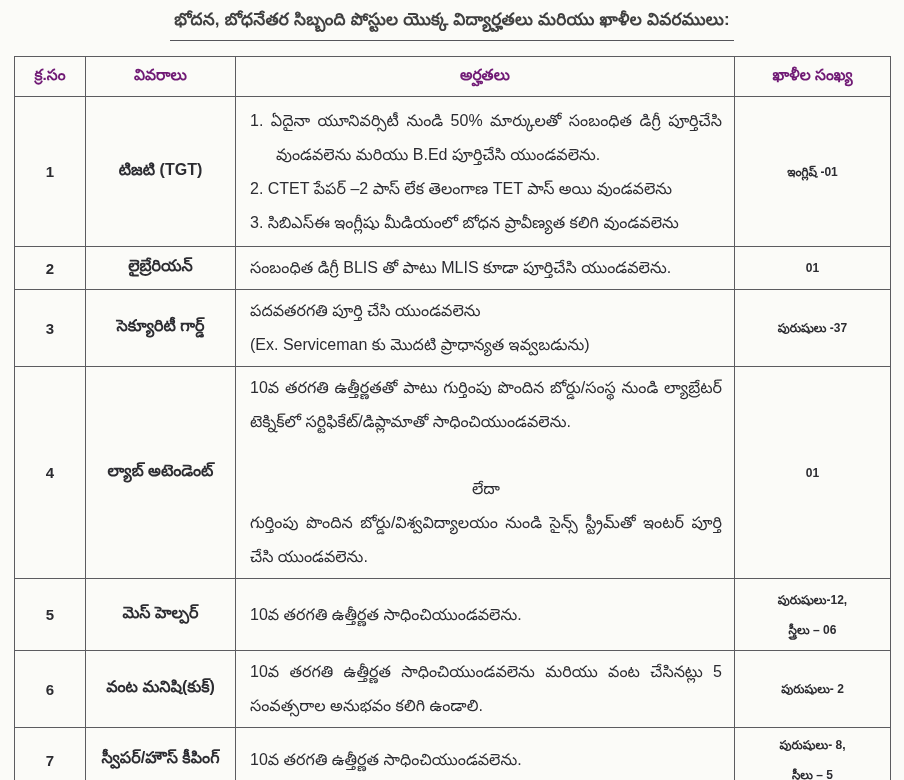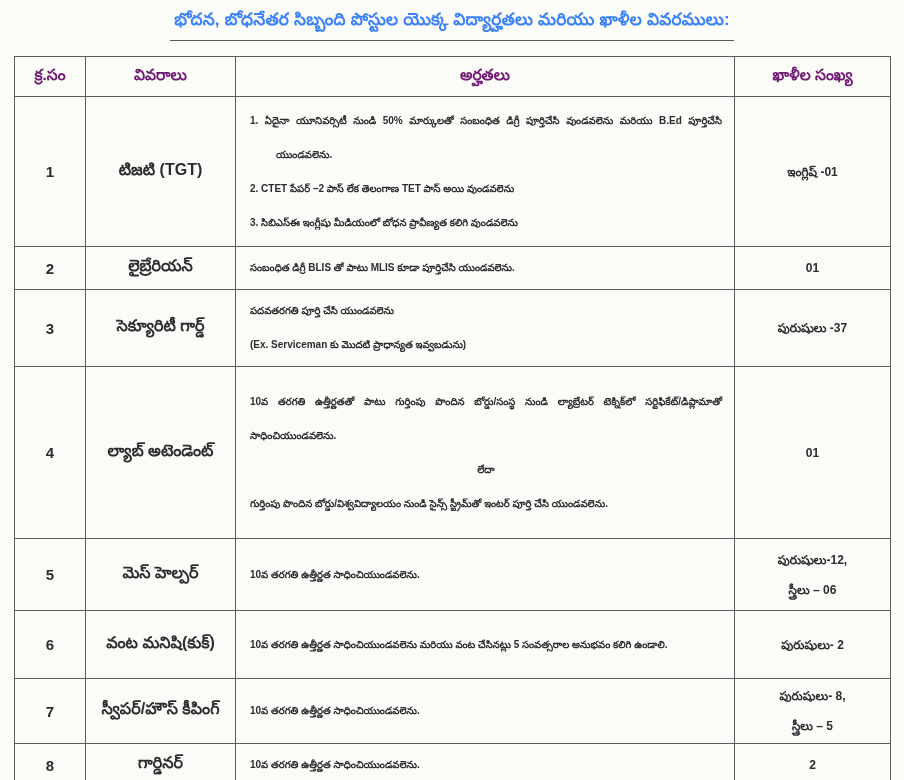--- a/index.html
+++ b/index.html
@@ -16,21 +16,21 @@
   .doc-title {
     position: absolute; top: 10px; left: 0; width: 100%;
     text-align: center;
   }
   .doc-title span {
     display: inline-block;
     font-size: 17px; font-weight: 700;
     letter-spacing: 0.2px;
     padding: 0 4px 7px 4px;
     border-bottom: 1.6px solid #55555a;
-    color: #3b82f6;
+    color: #404040;
   }
 
   table.posts {
     position: absolute; left: 14px; top: 56px;
     width: 876px;
     border-collapse: collapse;
     table-layout: fixed;
   }
   .posts th, .posts td {
     border: 1.4px solid #5c5c60;
@@ -38,27 +38,27 @@
     vertical-align: middle;
   }
   .posts th {
     height: 40px;
     font-size: 15.5px; font-weight: 700;
     text-align: center;
     color: #701a75;
   }
   td.sno  { text-align: center; font-weight: 700; font-size: 15px; }
   td.post { text-align: center; font-weight: 600; font-size: 16px; padding: 2px 4px; }
-  td.qual { font-size: 10px; font-weight: 700; padding: 4px 12px 4px 14px; }
+  td.qual { font-size: 16px; font-weight: 400; padding: 4px 12px 4px 14px; }
   td.vac  { text-align: center; font-weight: 600; font-size: 12px; line-height: 30px; }
 
   .qline { line-height: 34px; }
   .qline.j { text-align: justify; }
   .qline.numbered { padding-left: 26px; text-indent: -26px; }
-  .qline.center { text-align: center; }
+  .qline.center { text-align: center; margin-top: 33px; }
 
   tr.hr1 { height: 150px; }
   tr.hr2 { height: 36px; }
   tr.hr3 { height: 70px; }
   tr.hr4 { height: 172px; }
   tr.hr5 { height: 72px; }
   tr.hr6 { height: 68px; }
   tr.hr7 { height: 62px; }
   tr.hr8 { height: 34px; }
 </style>

